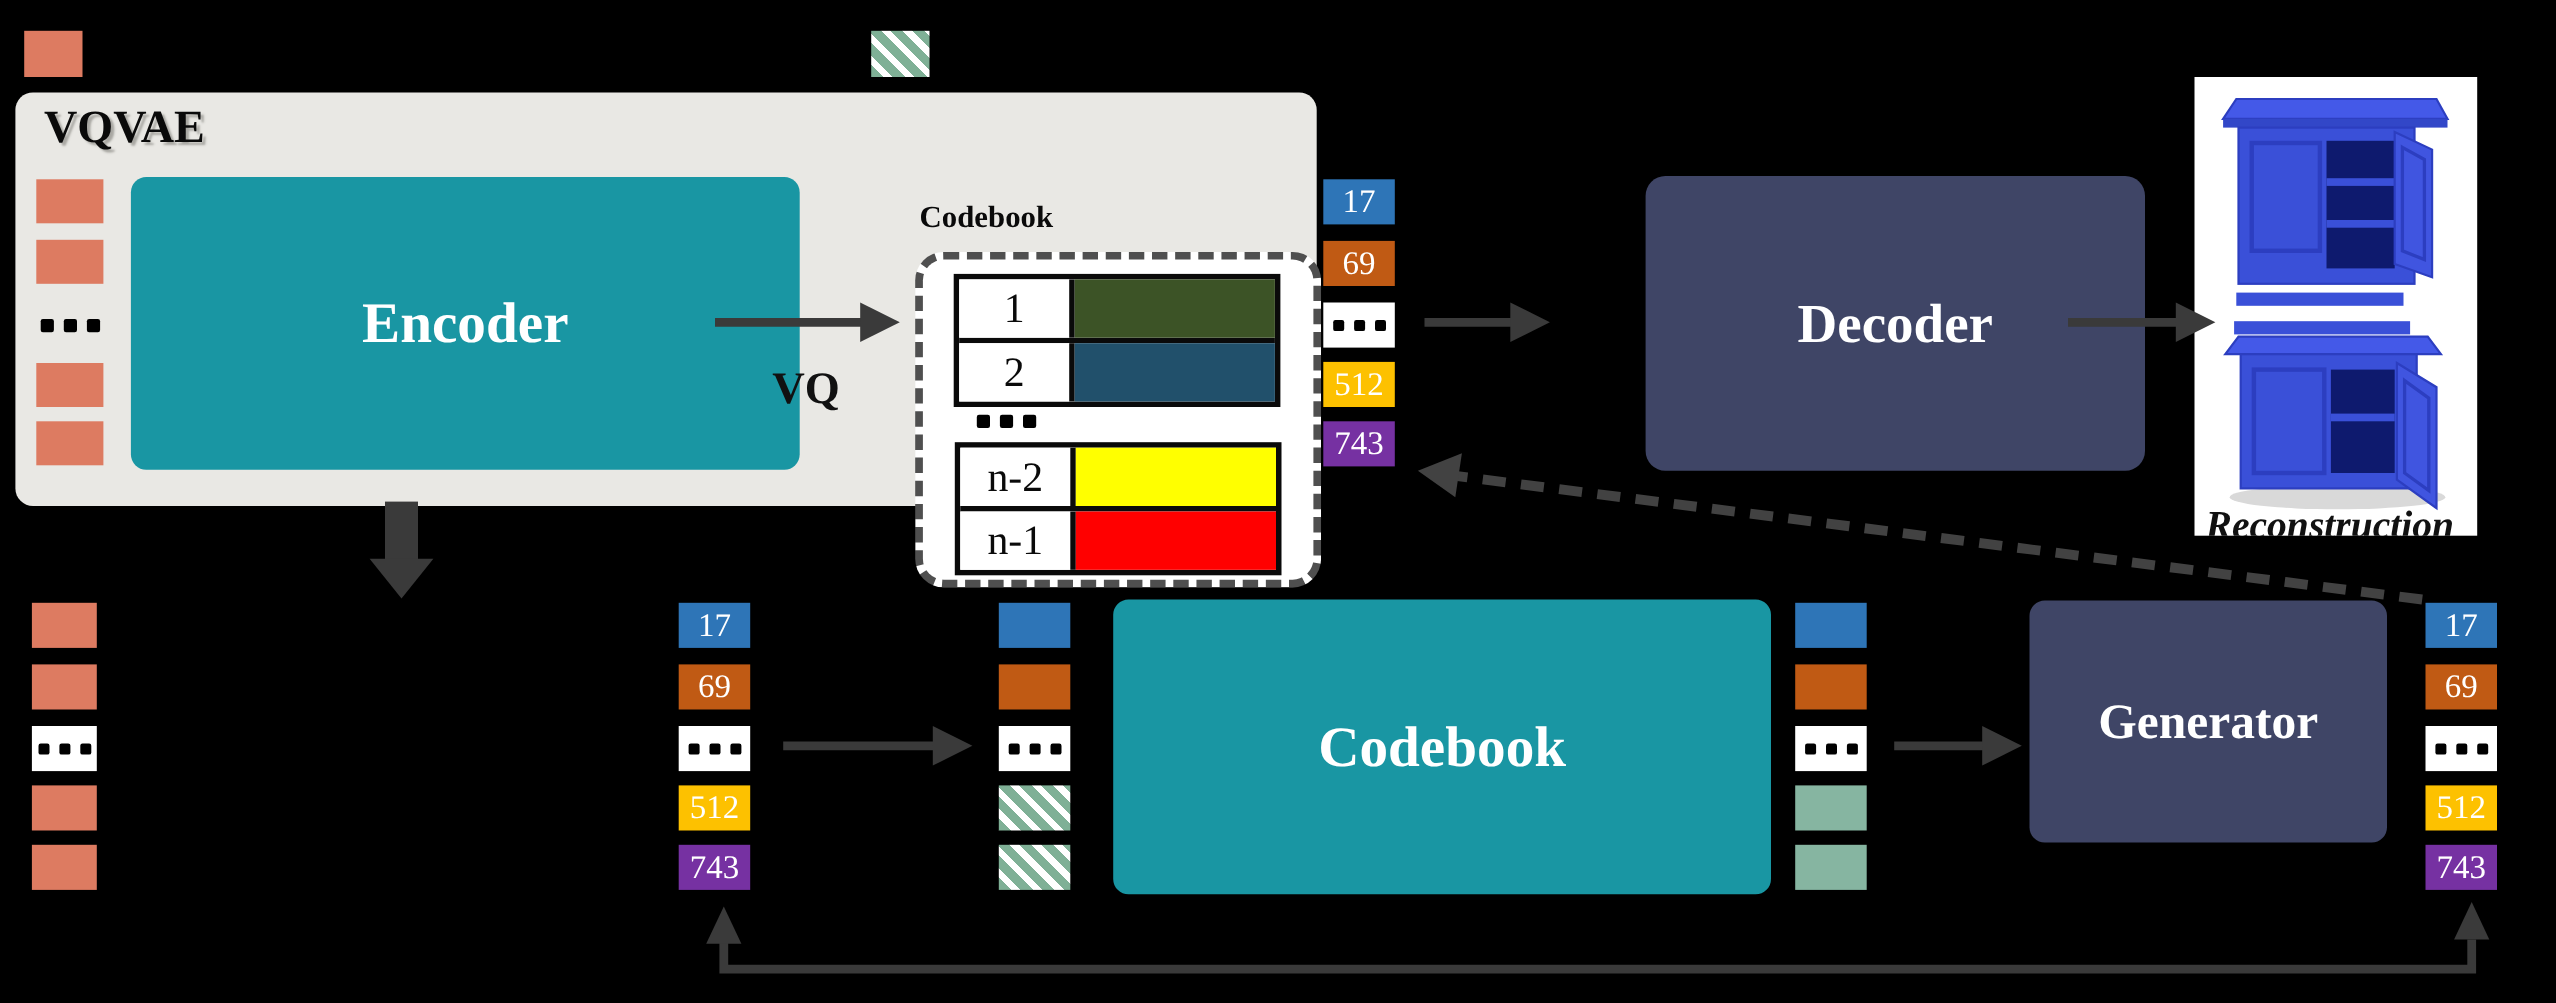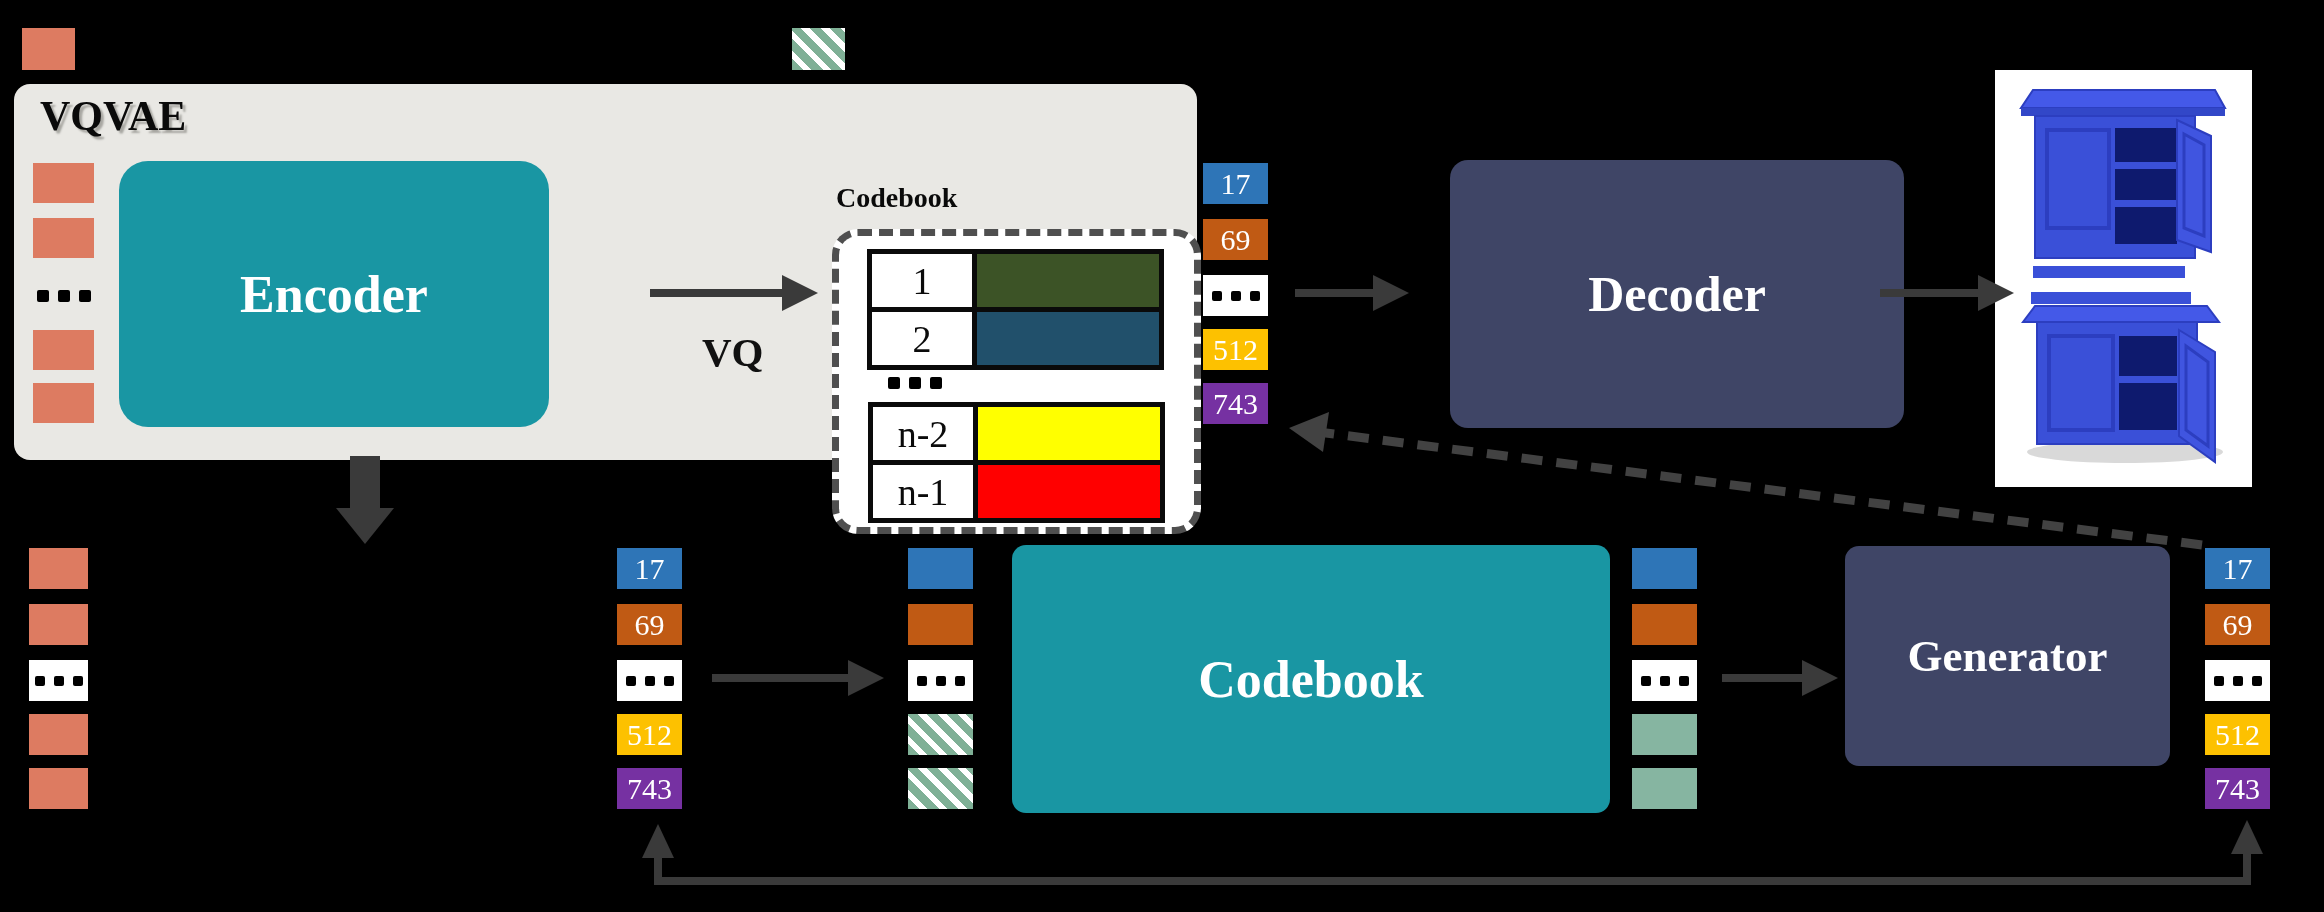--- a/index.html
+++ b/index.html
@@ -73,21 +73,21 @@
     <div class="feat" style="left:19px;top:79px;width:61px;height:40px;"></div>
     <div class="feat" style="left:19px;top:134px;width:61px;height:40px;"></div>
     <div class="dots big abs" style="left:22px;top:203px;width:56px;height:18px;">
         <i></i>
         <i></i>
         <i></i>
       </div>
     <div class="feat" style="left:19px;top:246px;width:61px;height:40px;"></div>
     <div class="feat" style="left:19px;top:299px;width:61px;height:40px;"></div>
 
-    <div class="block teal" style="left:105px;top:77px;width:430px;height:266px;font-size:52px;border-radius:29px;">
+    <div class="block teal" style="left:105px;top:77px;width:608px;height:266px;font-size:52px;">
       <span>Encoder</span>
     </div>
 
     <div class="vq-label">VQ</div>
 
     <div class="cb-title">Codebook</div>
     <div class="cb-box">
       <div class="cbtable" style="left:28px;top:13px;">
         <div class="cbrow">
           <div class="cbnum">1</div>
@@ -121,21 +121,21 @@
   <div class="tok t-white" style="left:1203px;top:275px;">
       <span class="dots">
         <i></i>
         <i></i>
         <i></i>
       </span>
     </div>
   <div class="tok t-yellow" style="left:1203px;top:329px;">512</div>
   <div class="tok t-purple" style="left:1203px;top:383px;">743</div>
 
-  <div class="block navy" style="left:1450px;top:160px;width:454px;height:268px;font-size:50px;border-radius:18px;">
+  <div class="block navy" style="left:1496px;top:160px;width:454px;height:268px;font-size:50px;border-radius:18px;">
     <span>Decoder</span>
   </div>
 
   <div class="recon">
     <svg width="240" height="390" viewBox="0 0 240 390" style="margin:8px 0 0 8px;">
       <ellipse cx="122" cy="374" rx="98" ry="11" fill="#d9d9d9"></ellipse>
 
       <polygon points="18,30 222,30 212,12 30,12" fill="#4459e8" stroke="#2c3ec0" stroke-width="2"></polygon>
       <rect x="18" y="30" width="204" height="8" fill="#3247c8"></rect>
 
@@ -152,20 +152,21 @@
 
       <polygon points="20,244 216,244 204,228 32,228" fill="#4459e8" stroke="#2c3ec0" stroke-width="2"></polygon>
 
       <rect x="34" y="244" width="160" height="122" fill="#3a50d8" stroke="#2c3ec0" stroke-width="2"></rect>
       <rect x="46" y="258" width="64" height="94" fill="none" stroke="#2c3ec0" stroke-width="4"></rect>
       <rect x="116" y="258" width="58" height="94" fill="#0e1a6e"></rect>
       <rect x="116" y="298" width="58" height="7" fill="#3a50d8"></rect>
       <polygon points="176,252 212,274 212,384 176,358" fill="#4055e0" stroke="#2c3ec0" stroke-width="2"></polygon>
       <polygon points="183,268 205,284 205,368 183,352" fill="none" stroke="#2c3ec0" stroke-width="3"></polygon>
     </svg>
+    <div class="recon-caption">Reconstruction</div>
   </div>
 
   <div class="feat" style="left:29px;top:548px;width:59px;height:41px;"></div>
   <div class="feat" style="left:29px;top:604px;width:59px;height:41px;"></div>
   <div class="tok t-white" style="left:29px;top:660px;width:59px;">
       <span class="dots">
         <i></i>
         <i></i>
         <i></i>
       </span>

